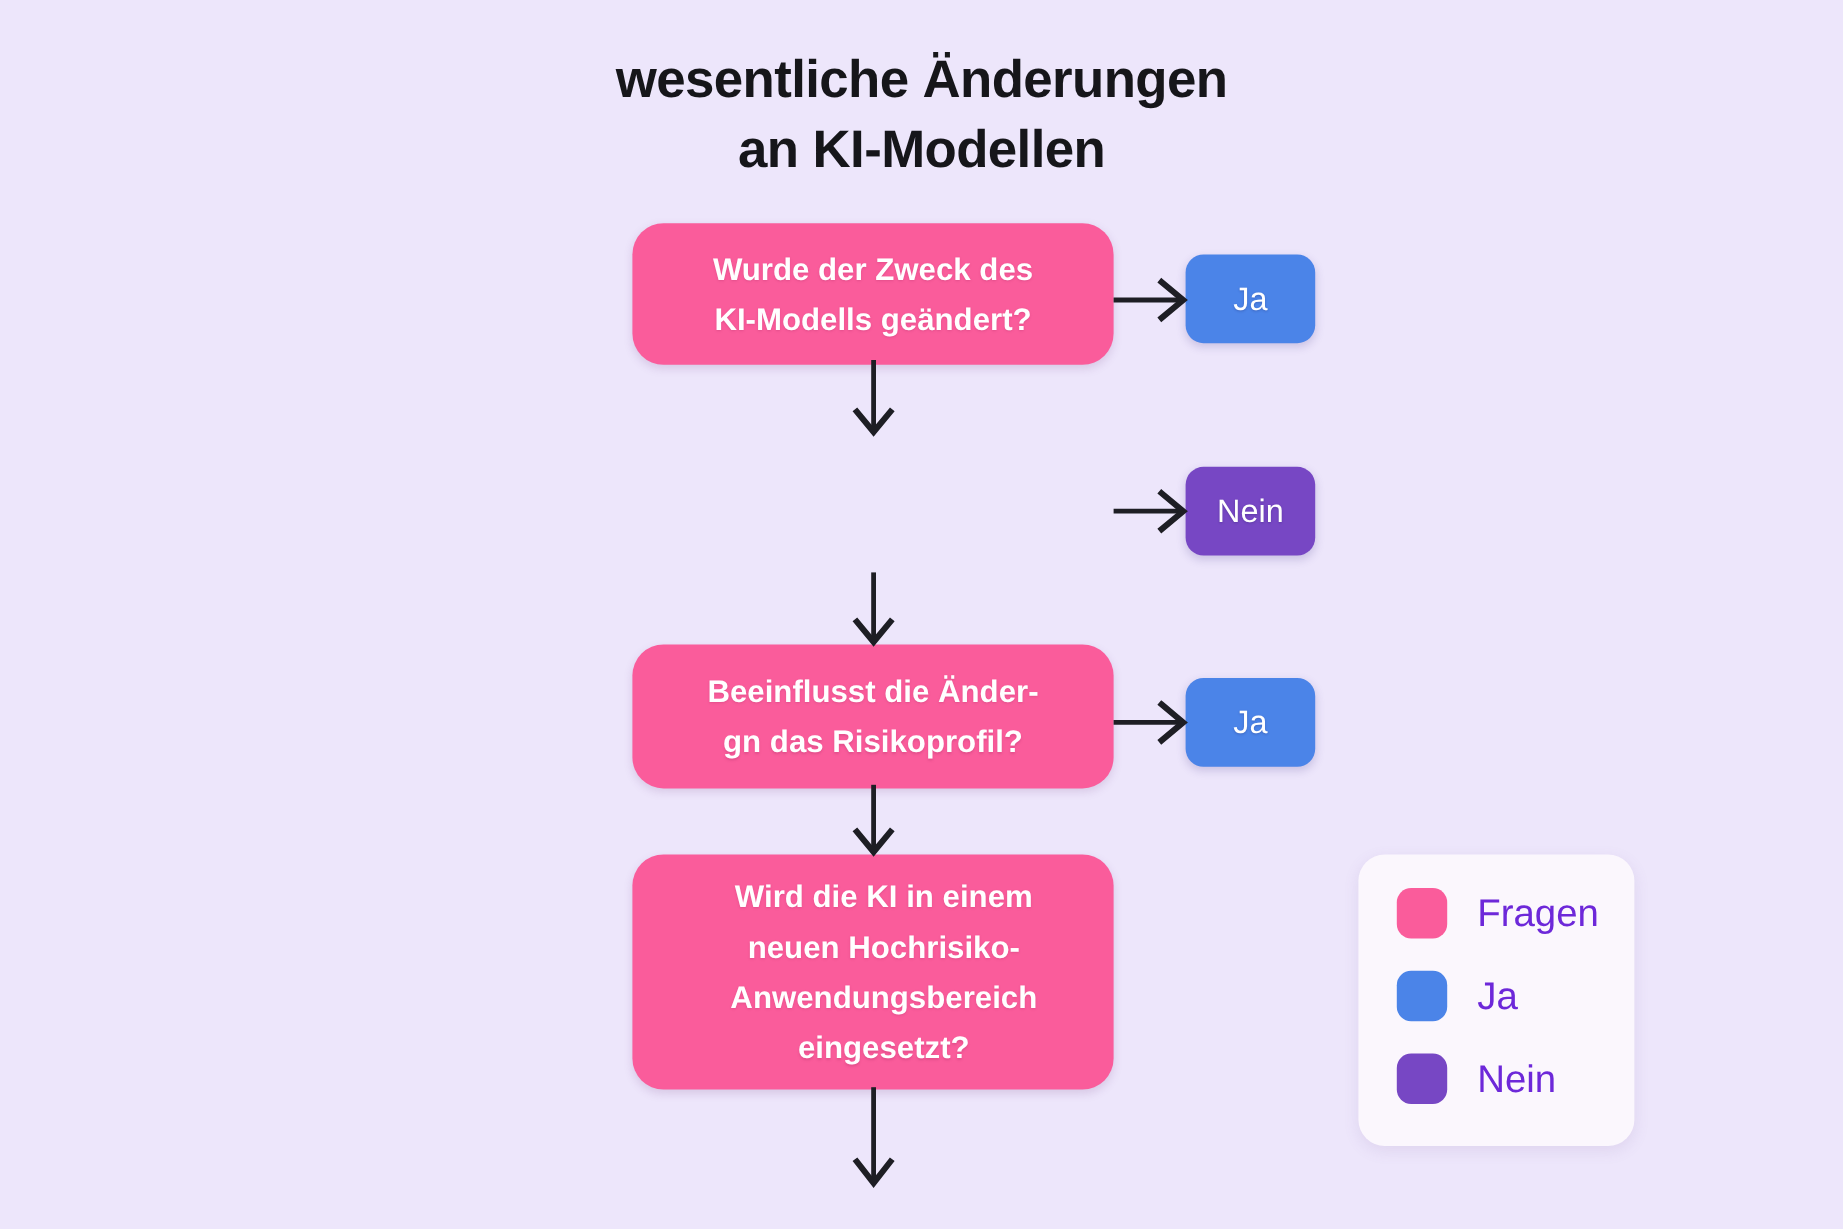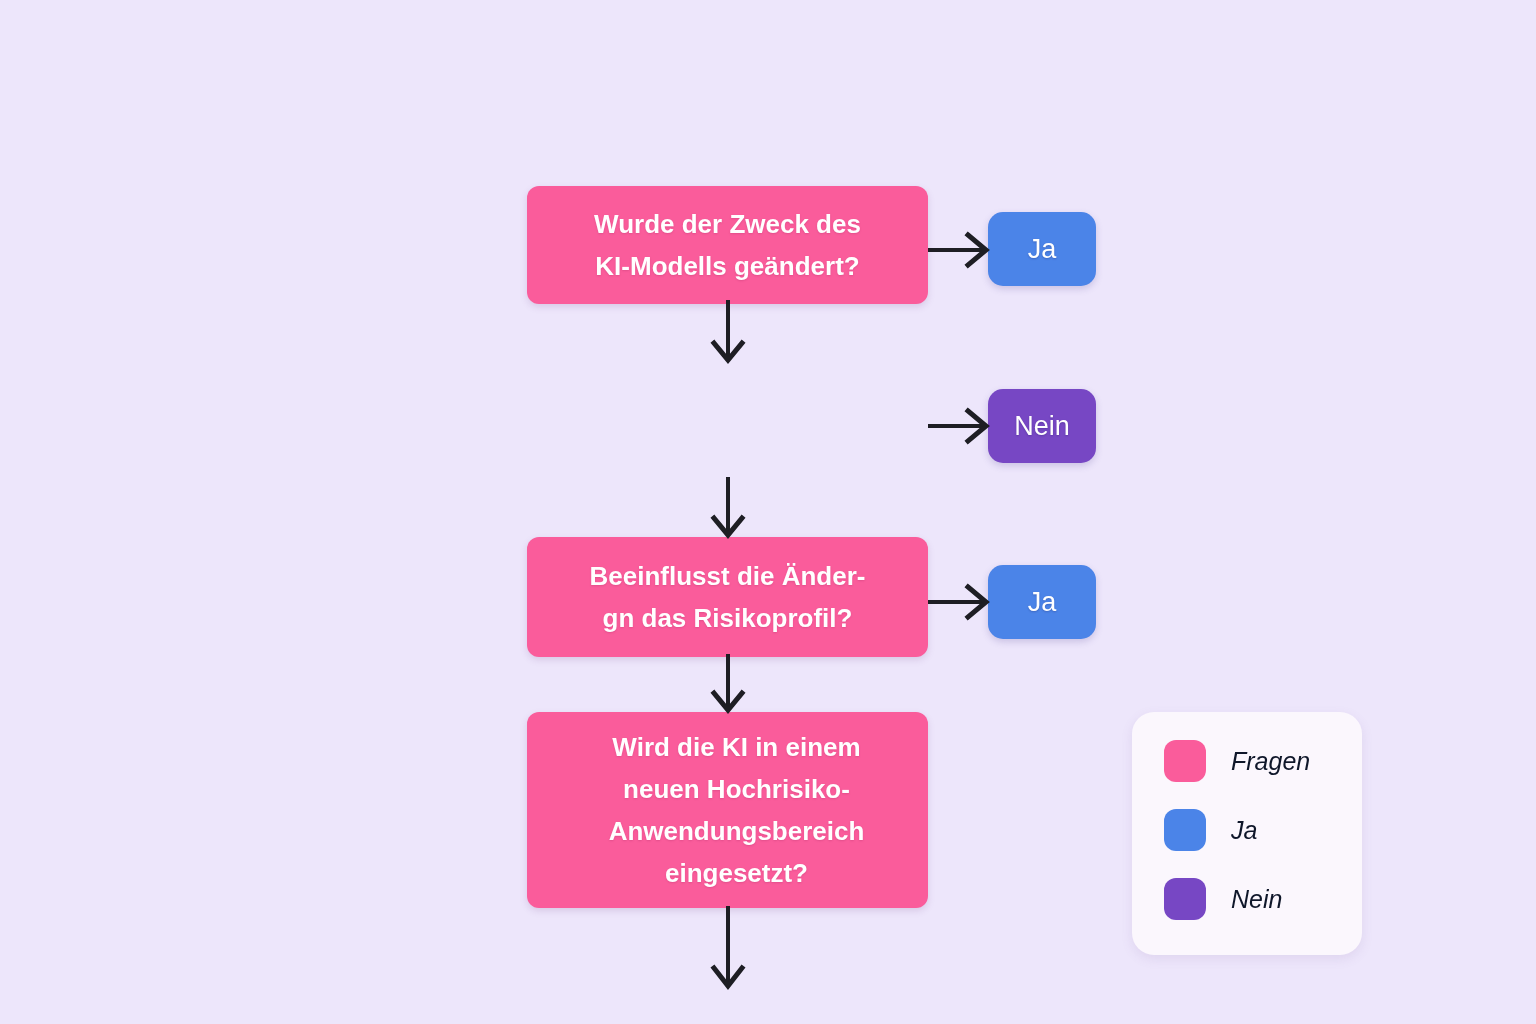--- a/index.html
+++ b/index.html
@@ -30,21 +30,21 @@
     color: #16161a;
     line-height: 58px;
     letter-spacing: -0.5px;
     white-space: pre-line;
   }
   .q-node {
     position: absolute;
     left: 527px;
     width: 401px;
     background: #FA5C9B;
-    border-radius: 12px;
+    border-radius: 26px;
     box-shadow: 0 3px 7px rgba(120, 70, 140, 0.18);
     color: #ffffff;
     font-size: 26px;
     font-weight: bold;
     line-height: 42px;
     display: flex;
     align-items: center;
     justify-content: center;
     text-align: center;
     white-space: pre-line;
@@ -115,31 +115,32 @@
   }
   .legend-row:last-child { margin-bottom: 0; }
   .legend-swatch {
     width: 42px;
     height: 42px;
     border-radius: 12px;
     flex: 0 0 auto;
   }
   .legend-label {
     margin-left: 25px;
-    font-size: 25px;
-    color: #0f172a;
+    font-size: 32px;
+    color: #6d28d9;
     line-height: 42px;
-    font-style: italic;
   }
 </style>
 </head>
 <body>
 
 <div id="canvas">
 
+  <div id="title">wesentliche Änderungen
+an KI-Modellen</div>
 
   <div class="q-node" id="q1">Wurde der Zweck des
 KI-Modells geändert?</div>
   <div class="ans-node" id="a1">Ja</div>
 
   <div class="ans-node" id="a2">Nein</div>
 
   <div class="q-node" id="q3">Beeinflusst die Änder-
 gn das Risikoprofil?</div>
   <div class="ans-node" id="a3">Ja</div>

